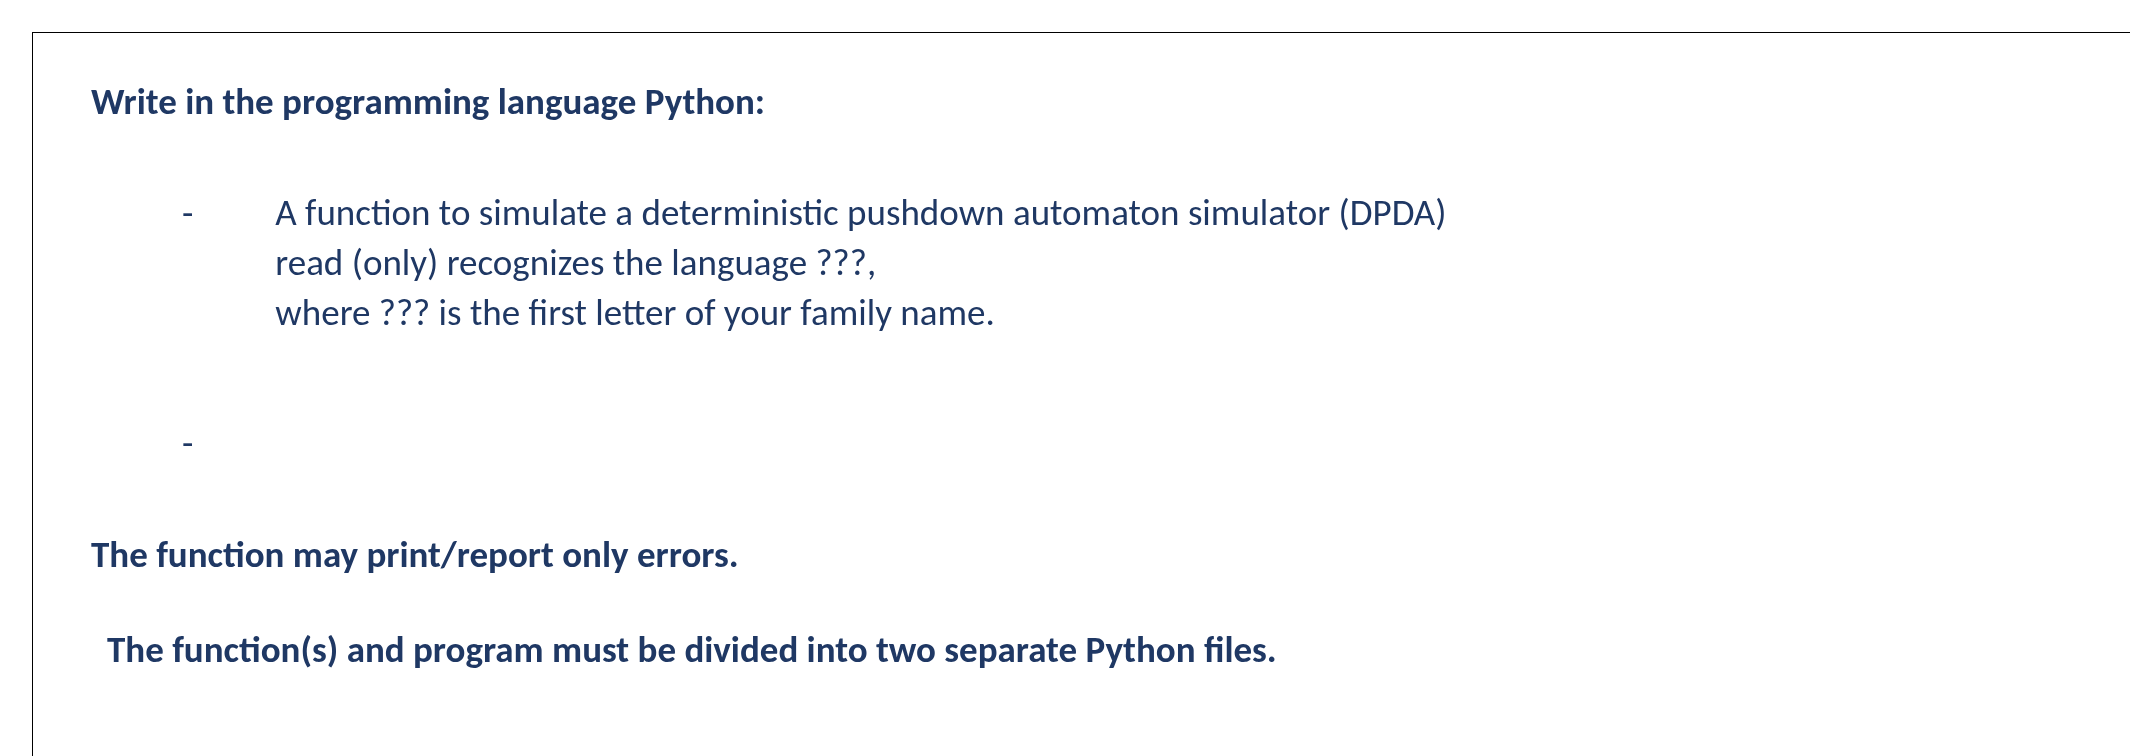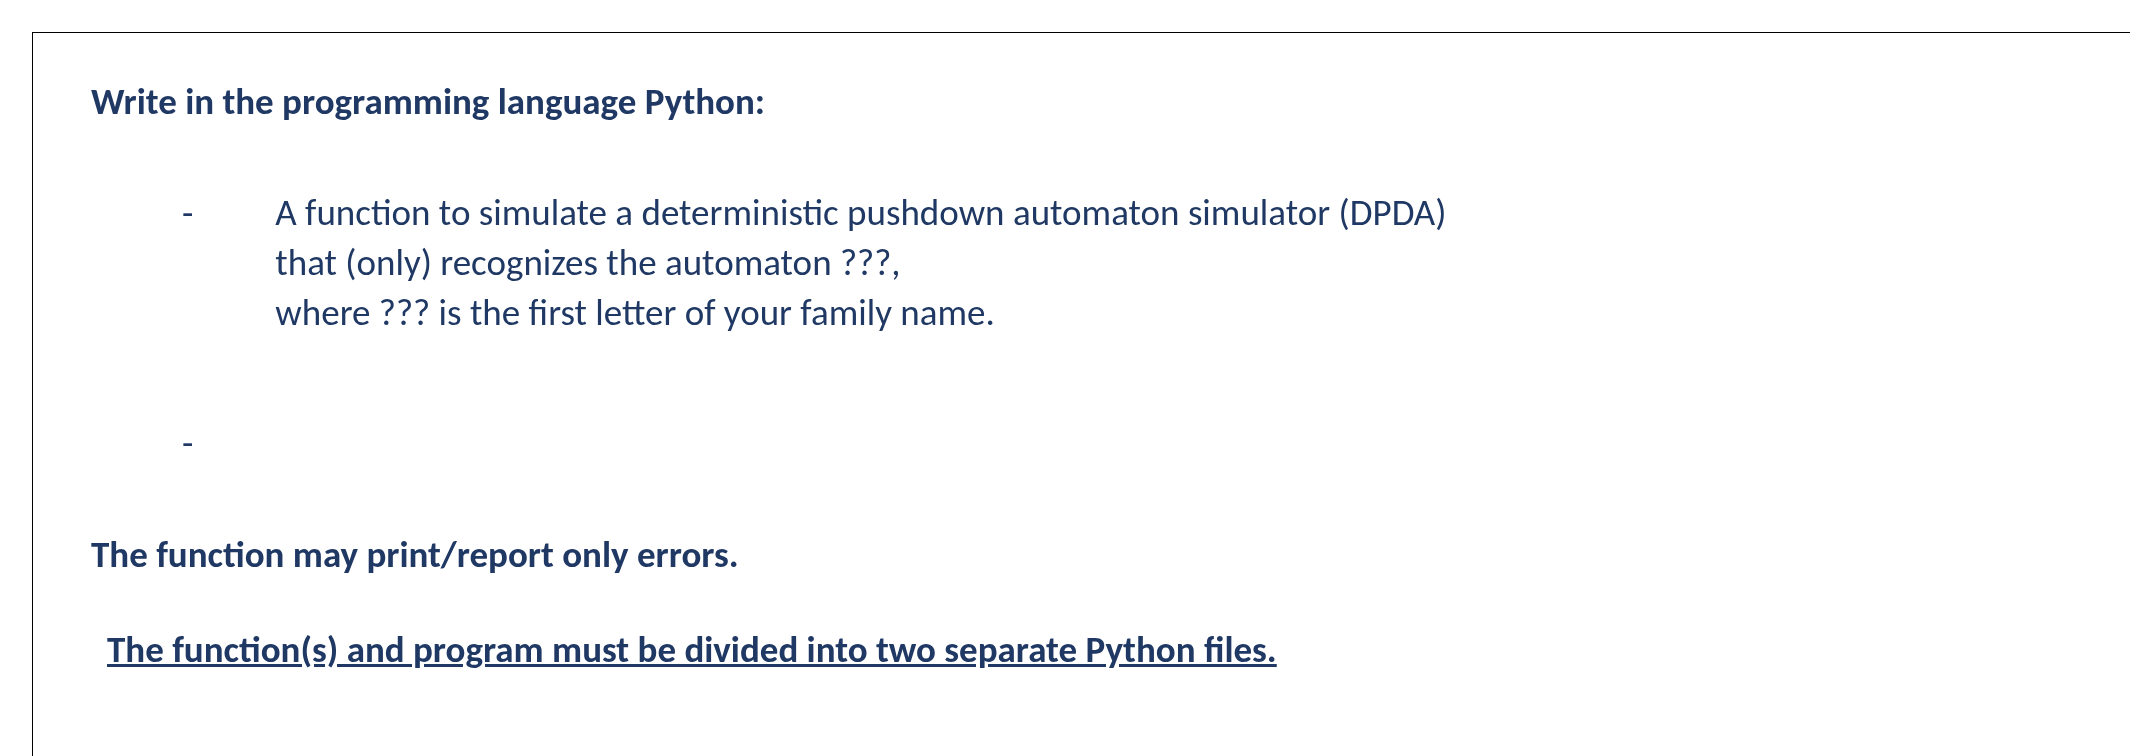--- a/index.html
+++ b/index.html
@@ -47,37 +47,36 @@
     }
     .note {
       font-size: 37px;
       font-weight: bold;
       margin-bottom: 48px;
     }
     .closing {
       font-size: 37px;
       font-weight: bold;
       line-height: 1.35;
-      text-decoration: underline;
     }
     .closing-line {
       display: block;
     }
   </style>
 </head>
 <body>
 
 <div class="intro">Write in the programming language Python:</div>
 
 <div class="bullet-list">
   <div class="bullet-item">
     <span class="bullet-dash">-</span>
     <div class="bullet-content">
       <span>A function to simulate a deterministic pushdown automaton simulator (DPDA)</span><br>
-      <span>that (only) recognizes the automaton ???,</span><br>
+      <span>read (only) recognizes the language ???,</span><br>
       <span>where ??? is the first letter of your family name.</span>
     </div>
   </div>
   <div class="bullet-item">
     <span class="bullet-dash">-</span>
   </div>
 </div>
 
 <div class="note">The function may print/report only errors.</div>
 

